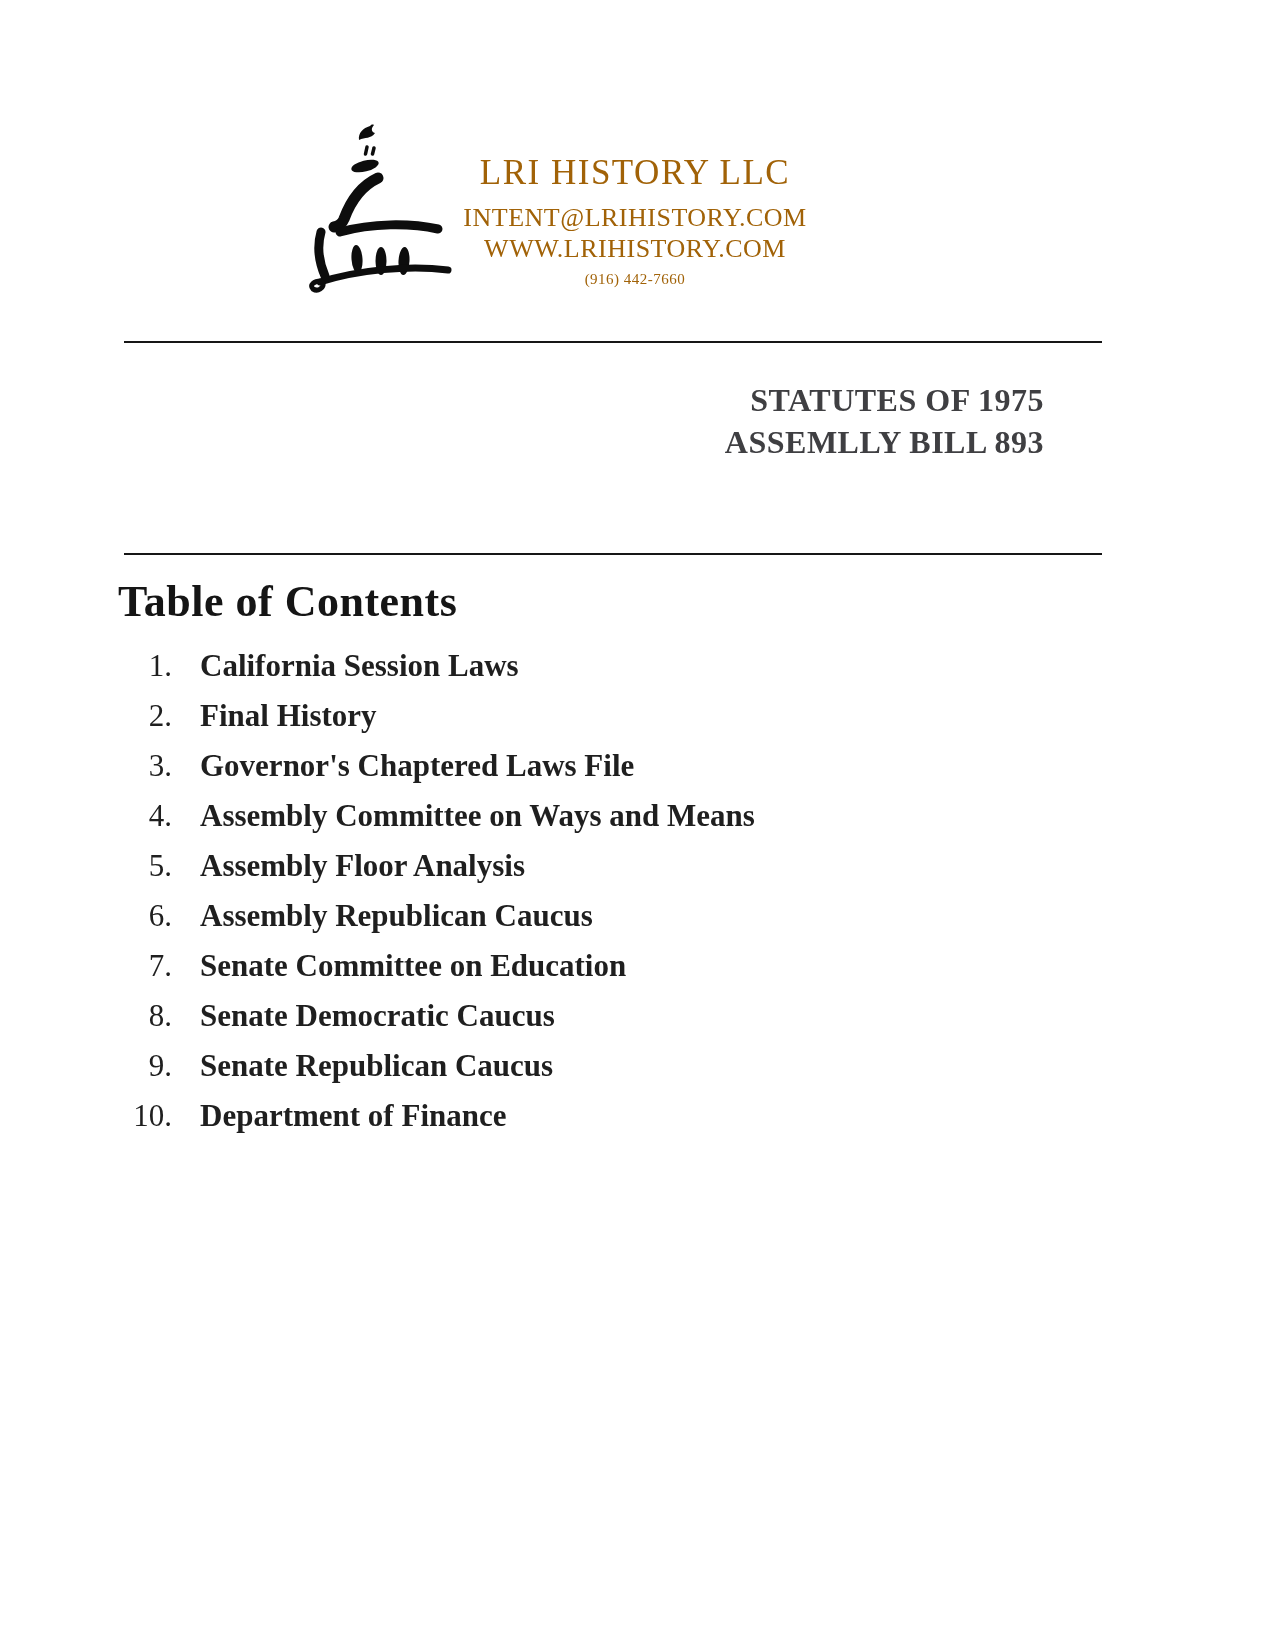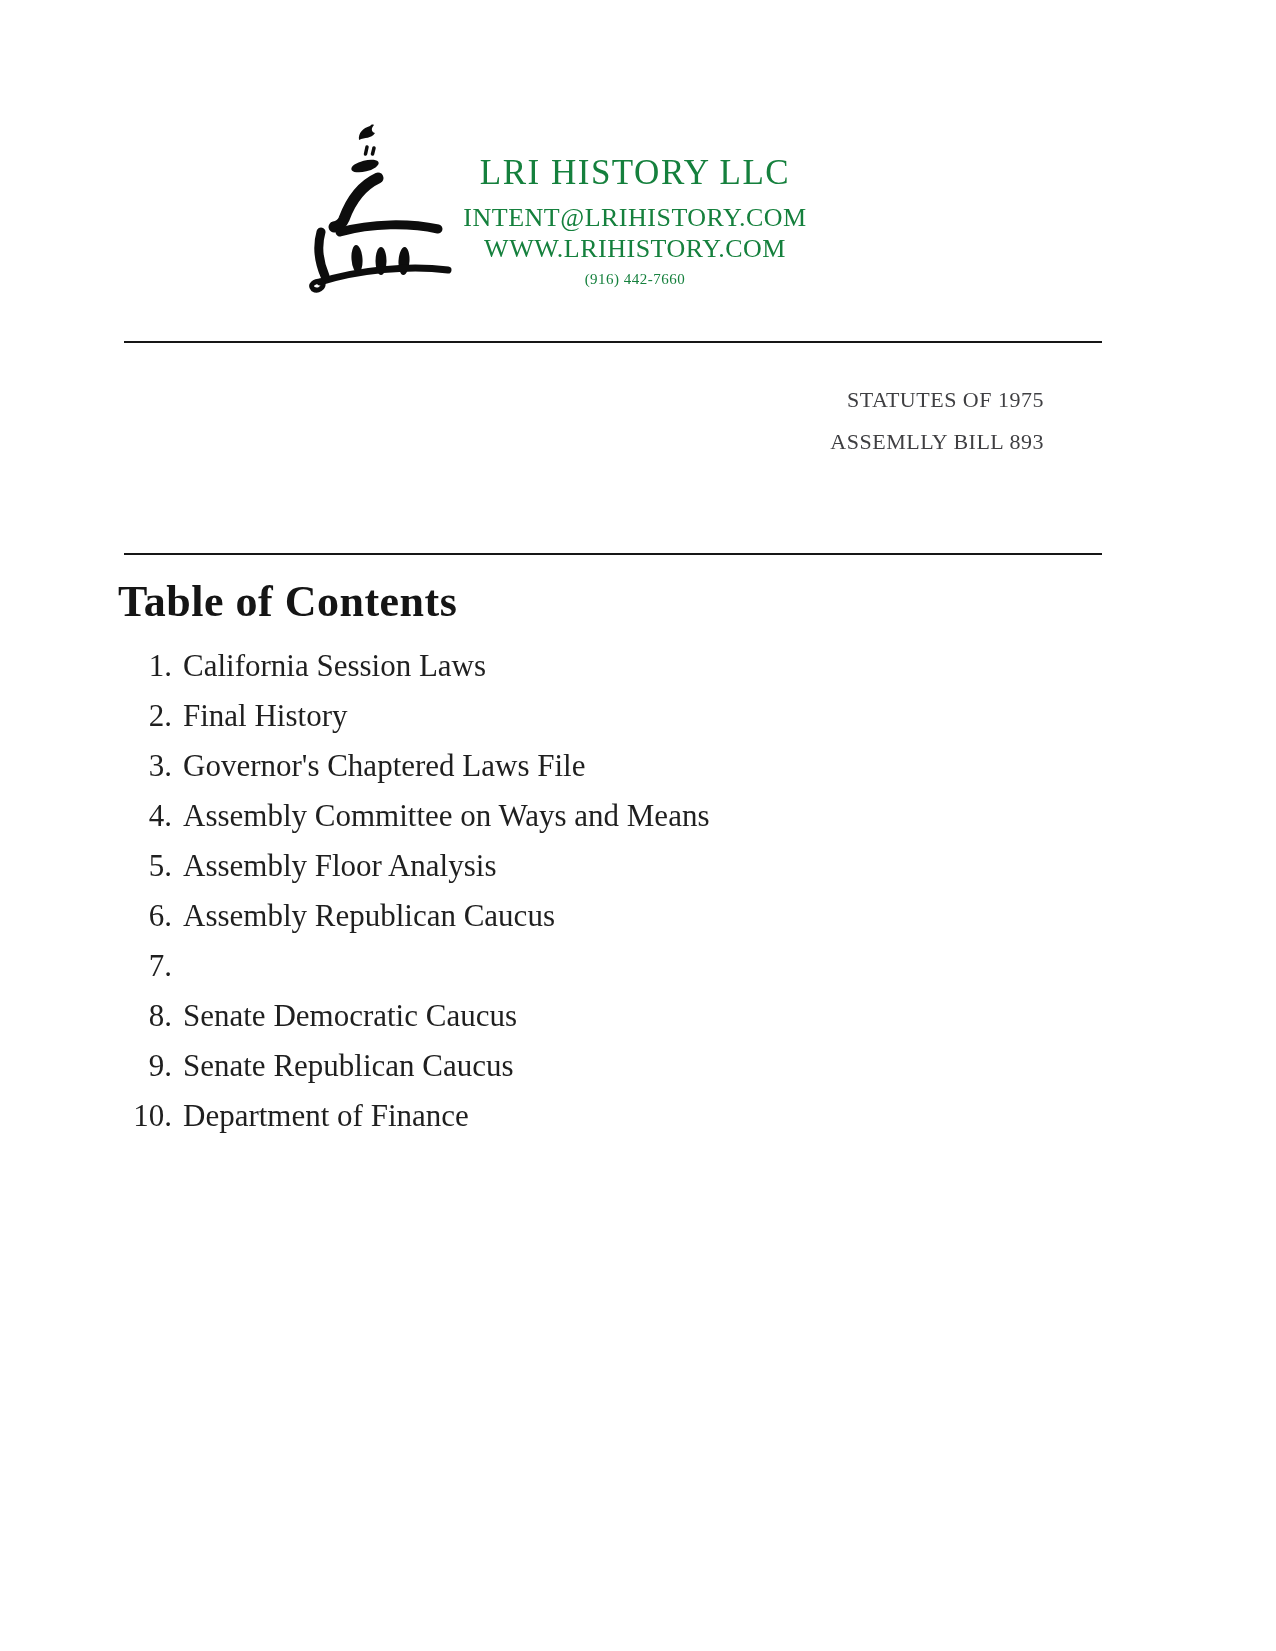--- a/index.html
+++ b/index.html
@@ -21,21 +21,21 @@
     top: 120px;
     width: 168px;
     height: 176px;
   }
   .header-text {
     position: absolute;
     left: 420px;
     top: 152px;
     width: 430px;
     text-align: center;
-    color: #15803d;
+    color: #a16207;
   }
   .company-name {
     font-size: 35px;
     letter-spacing: 1.5px;
     line-height: 42px;
     margin-bottom: 8px;
     font-weight: normal;
   }
   .contact-line {
     font-size: 26px;
@@ -59,22 +59,22 @@
   }
   .rule-top { top: 341px; }
   .rule-bottom { top: 553px; }
 
   
   .title-block {
     position: absolute;
     right: 232px;
     top: 379px;
     text-align: right;
-    font-weight: normal;
-    font-size: 22px;
+    font-weight: bold;
+    font-size: 32px;
     line-height: 42px;
     color: #3f3f42;
     letter-spacing: 0.5px;
   }
   .title-block .line { white-space: pre; }
 
   
   .toc-heading {
     position: absolute;
     left: 118px;
@@ -96,22 +96,23 @@
     height: 50px;
     font-size: 31px;
     color: #1f1f1f;
   }
   .toc-num {
     width: 70px;
     text-align: right;
     flex: 0 0 70px;
   }
   .toc-label {
-    margin-left: 11px;
+    margin-left: 28px;
     white-space: nowrap;
+    font-weight: bold;
   }
 </style>
 </head>
 <body>
 
 <div class="page">
 
   <svg class="logo" viewBox="0 0 168 176" fill="none" stroke="#0d0d0d" stroke-linecap="round" stroke-linejoin="round">
 
     <path d="M74 6 C67 8 62 13 63 20 C69 17 75 19 79 13 C75 12 75 8 78 5 C76 4 75 5 74 6 Z" fill="#0d0d0d" stroke="none"></path>
@@ -173,20 +174,21 @@
       <li class="toc-row">
         <span class="toc-num">5.</span>
         <span class="toc-label">Assembly Floor Analysis</span>
       </li>
       <li class="toc-row">
         <span class="toc-num">6.</span>
         <span class="toc-label">Assembly Republican Caucus</span>
       </li>
       <li class="toc-row">
         <span class="toc-num">7.</span>
+        <span class="toc-label">Senate Committee on Education</span>
       </li>
       <li class="toc-row">
         <span class="toc-num">8.</span>
         <span class="toc-label">Senate Democratic Caucus</span>
       </li>
       <li class="toc-row">
         <span class="toc-num">9.</span>
         <span class="toc-label">Senate Republican Caucus</span>
       </li>
       <li class="toc-row">

